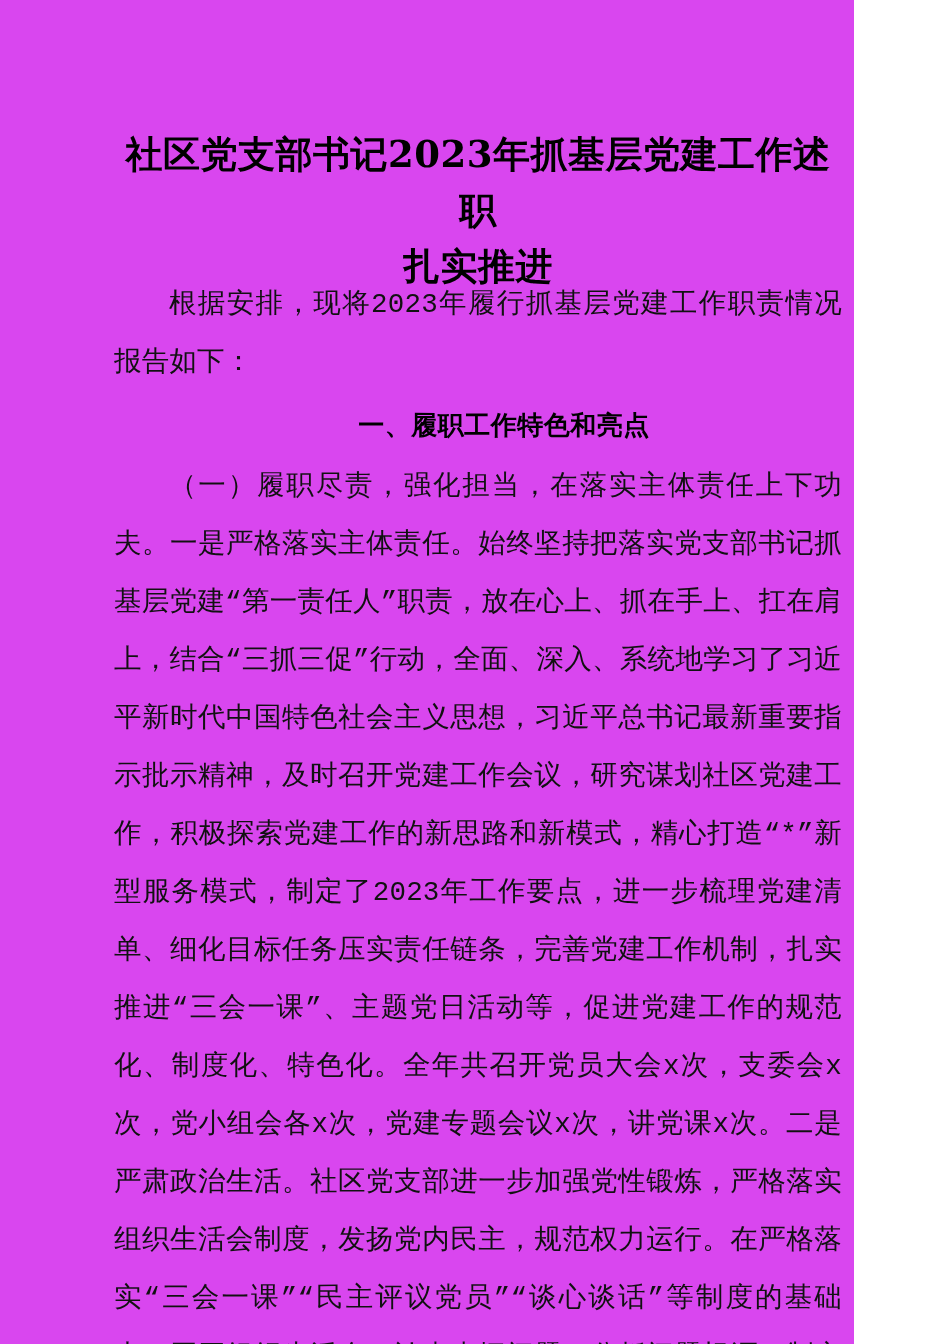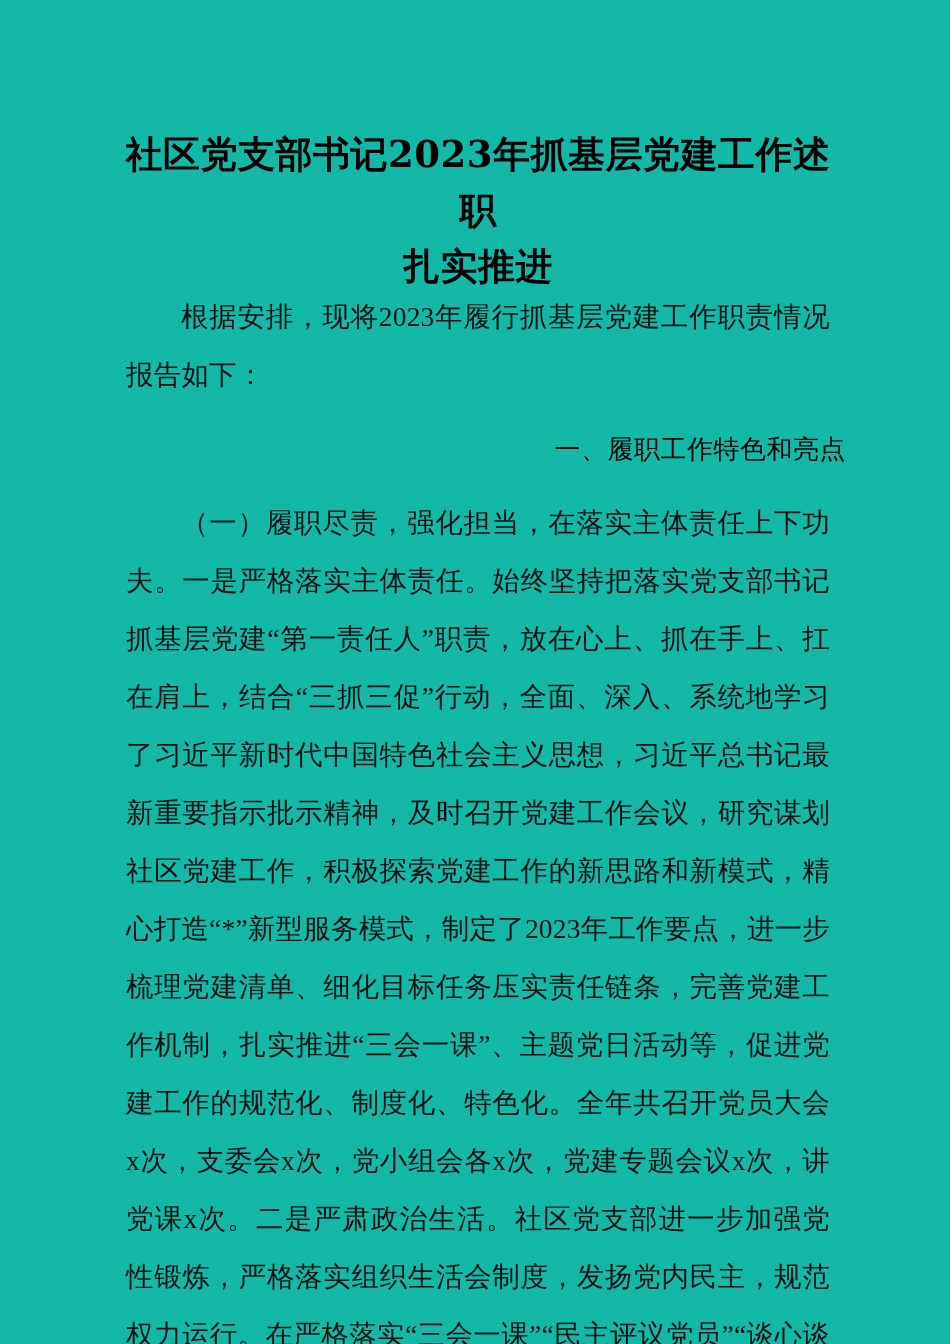--- a/index.html
+++ b/index.html
@@ -12,23 +12,23 @@
     width: 950px;
     height: 1344px;
     overflow: hidden;
     font-family: "DejaVu Serif", "Liberation Serif", serif;
     color: #000000;
     -webkit-font-smoothing: antialiased;
   }
 
   .page {
     position: relative;
-    width: 950px;
+    width: 854px;
     height: 1344px;
-    background: #14b8a6;
+    background: #d946ef;
     box-sizing: border-box;
     padding: 0;
   }
 
   
   .doc-title {
     margin: 0;
     padding: 0;
     position: absolute;
     top: 126px;
@@ -45,50 +45,50 @@
 
   
   .body-block {
     position: absolute;
     top: 272px;
     left: 110px;
     width: 736px;
   }
 
   p.para {
-    margin: 16px;
+    margin: 4px;
     padding: 0;
-    font-family: Liberation Serif, serif;
+    font-family: Liberation Mono, monospace;
     font-size: 27.5px;
     line-height: 58px;
     text-align: justify;
     text-justify: inter-character;
     text-align-last: left;
     letter-spacing: 0.2px;
     color: #111111;
     font-weight: 400;
     word-break: break-all;
   }
 
   p.para.indent {
     text-indent: 2em;
   }
 
   
   p.heading {
     margin: 0;
     padding: 0;
     font-family: "DejaVu Sans", "Liberation Sans", sans-serif;
-    font-weight: 400;
+    font-weight: 700;
     font-size: 26px;
     line-height: 58px;
     text-indent: 2em;
     letter-spacing: 0.5px;
     color: #000000;
-    text-align: right;
+    text-align: center;
   }
 
   
   p.para.main {
     text-align: justify;
     text-align-last: left;
   }
 </style>
 </head>
 <body>

